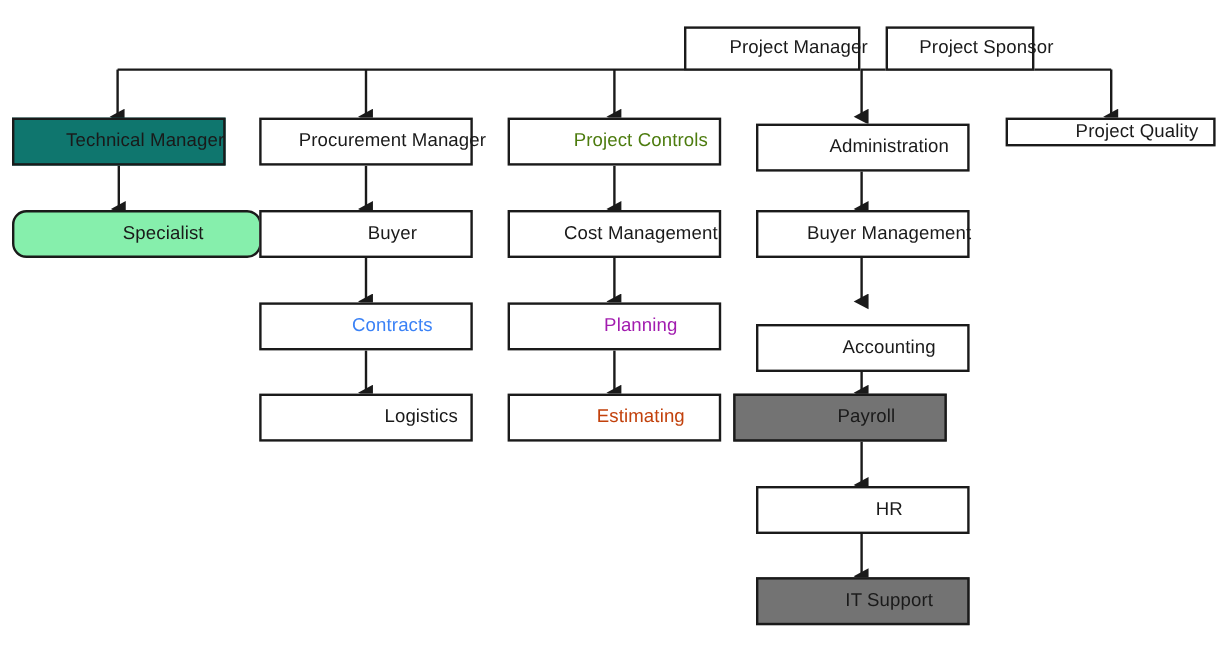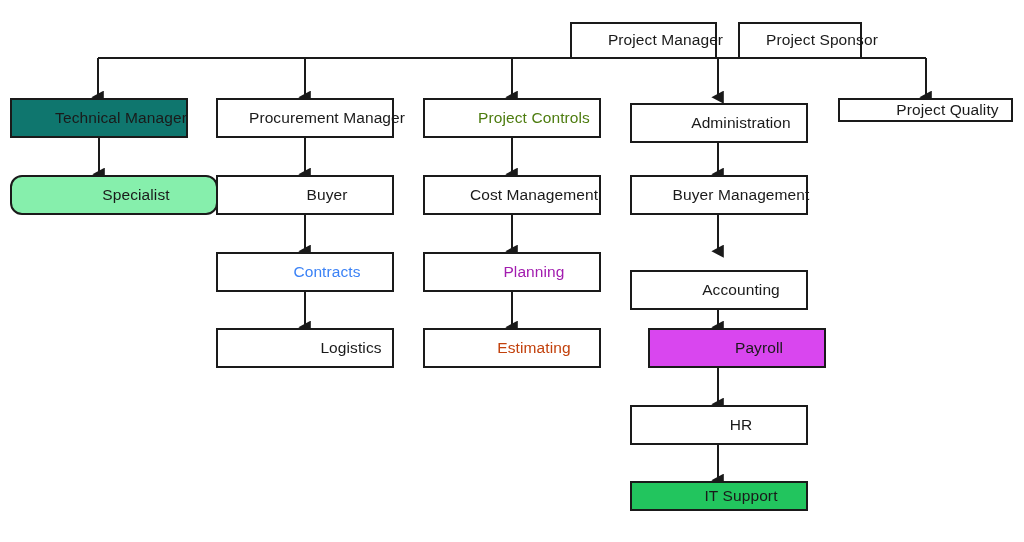--- a/index.html
+++ b/index.html
@@ -117,27 +117,27 @@
       </div>
       <div class="node" style="left: 630px; top: 103px; width: 178px; height: 40px; border-color: rgb(26, 26, 26); background: rgb(255, 255, 255);">
         <span class="node-label" style="color: rgb(26, 26, 26);">Administration</span>
       </div>
       <div class="node" style="left: 630px; top: 175px; width: 178px; height: 40px; border-color: rgb(26, 26, 26); background: rgb(255, 255, 255);">
         <span class="node-label" style="color: rgb(26, 26, 26);">Buyer Management</span>
       </div>
       <div class="node" style="left: 630px; top: 252px; width: 178px; height: 40px; border-color: rgb(26, 26, 26); background: rgb(255, 255, 255); margin-top: 18px;">
         <span class="node-label" style="color: rgb(26, 26, 26);">Accounting</span>
       </div>
-      <div class="node" style="left: 648px; top: 328px; width: 178px; height: 40px; border-color: rgb(26, 26, 26); background: #d946ef;">
+      <div class="node" style="left: 611px; top: 328px; width: 178px; height: 40px; border-color: rgb(26, 26, 26); background: #737373;">
         <span class="node-label" style="color: rgb(26, 26, 26);">Payroll</span>
       </div>
       <div class="node" style="left: 630px; top: 405px; width: 178px; height: 40px; border-color: rgb(26, 26, 26); background: rgb(255, 255, 255);">
         <span class="node-label" style="color: rgb(26, 26, 26);">HR</span>
       </div>
-      <div class="node" style="left: 630px; top: 481px; width: 178px; height: 30px; border-color: rgb(26, 26, 26); background: #22c55e;">
+      <div class="node" style="left: 630px; top: 481px; width: 178px; height: 40px; border-color: rgb(26, 26, 26); background: #737373;">
         <span class="node-label" style="color: rgb(26, 26, 26);">IT Support</span>
       </div>
       <div class="node" style="left: 838px; top: 98px; width: 175px; height: 24px; border-color: rgb(26, 26, 26); background: rgb(255, 255, 255);">
         <span class="node-label" style="color: rgb(26, 26, 26);">Project Quality</span>
       </div>
     </div>
 
 </div>
 
 </body></html>

